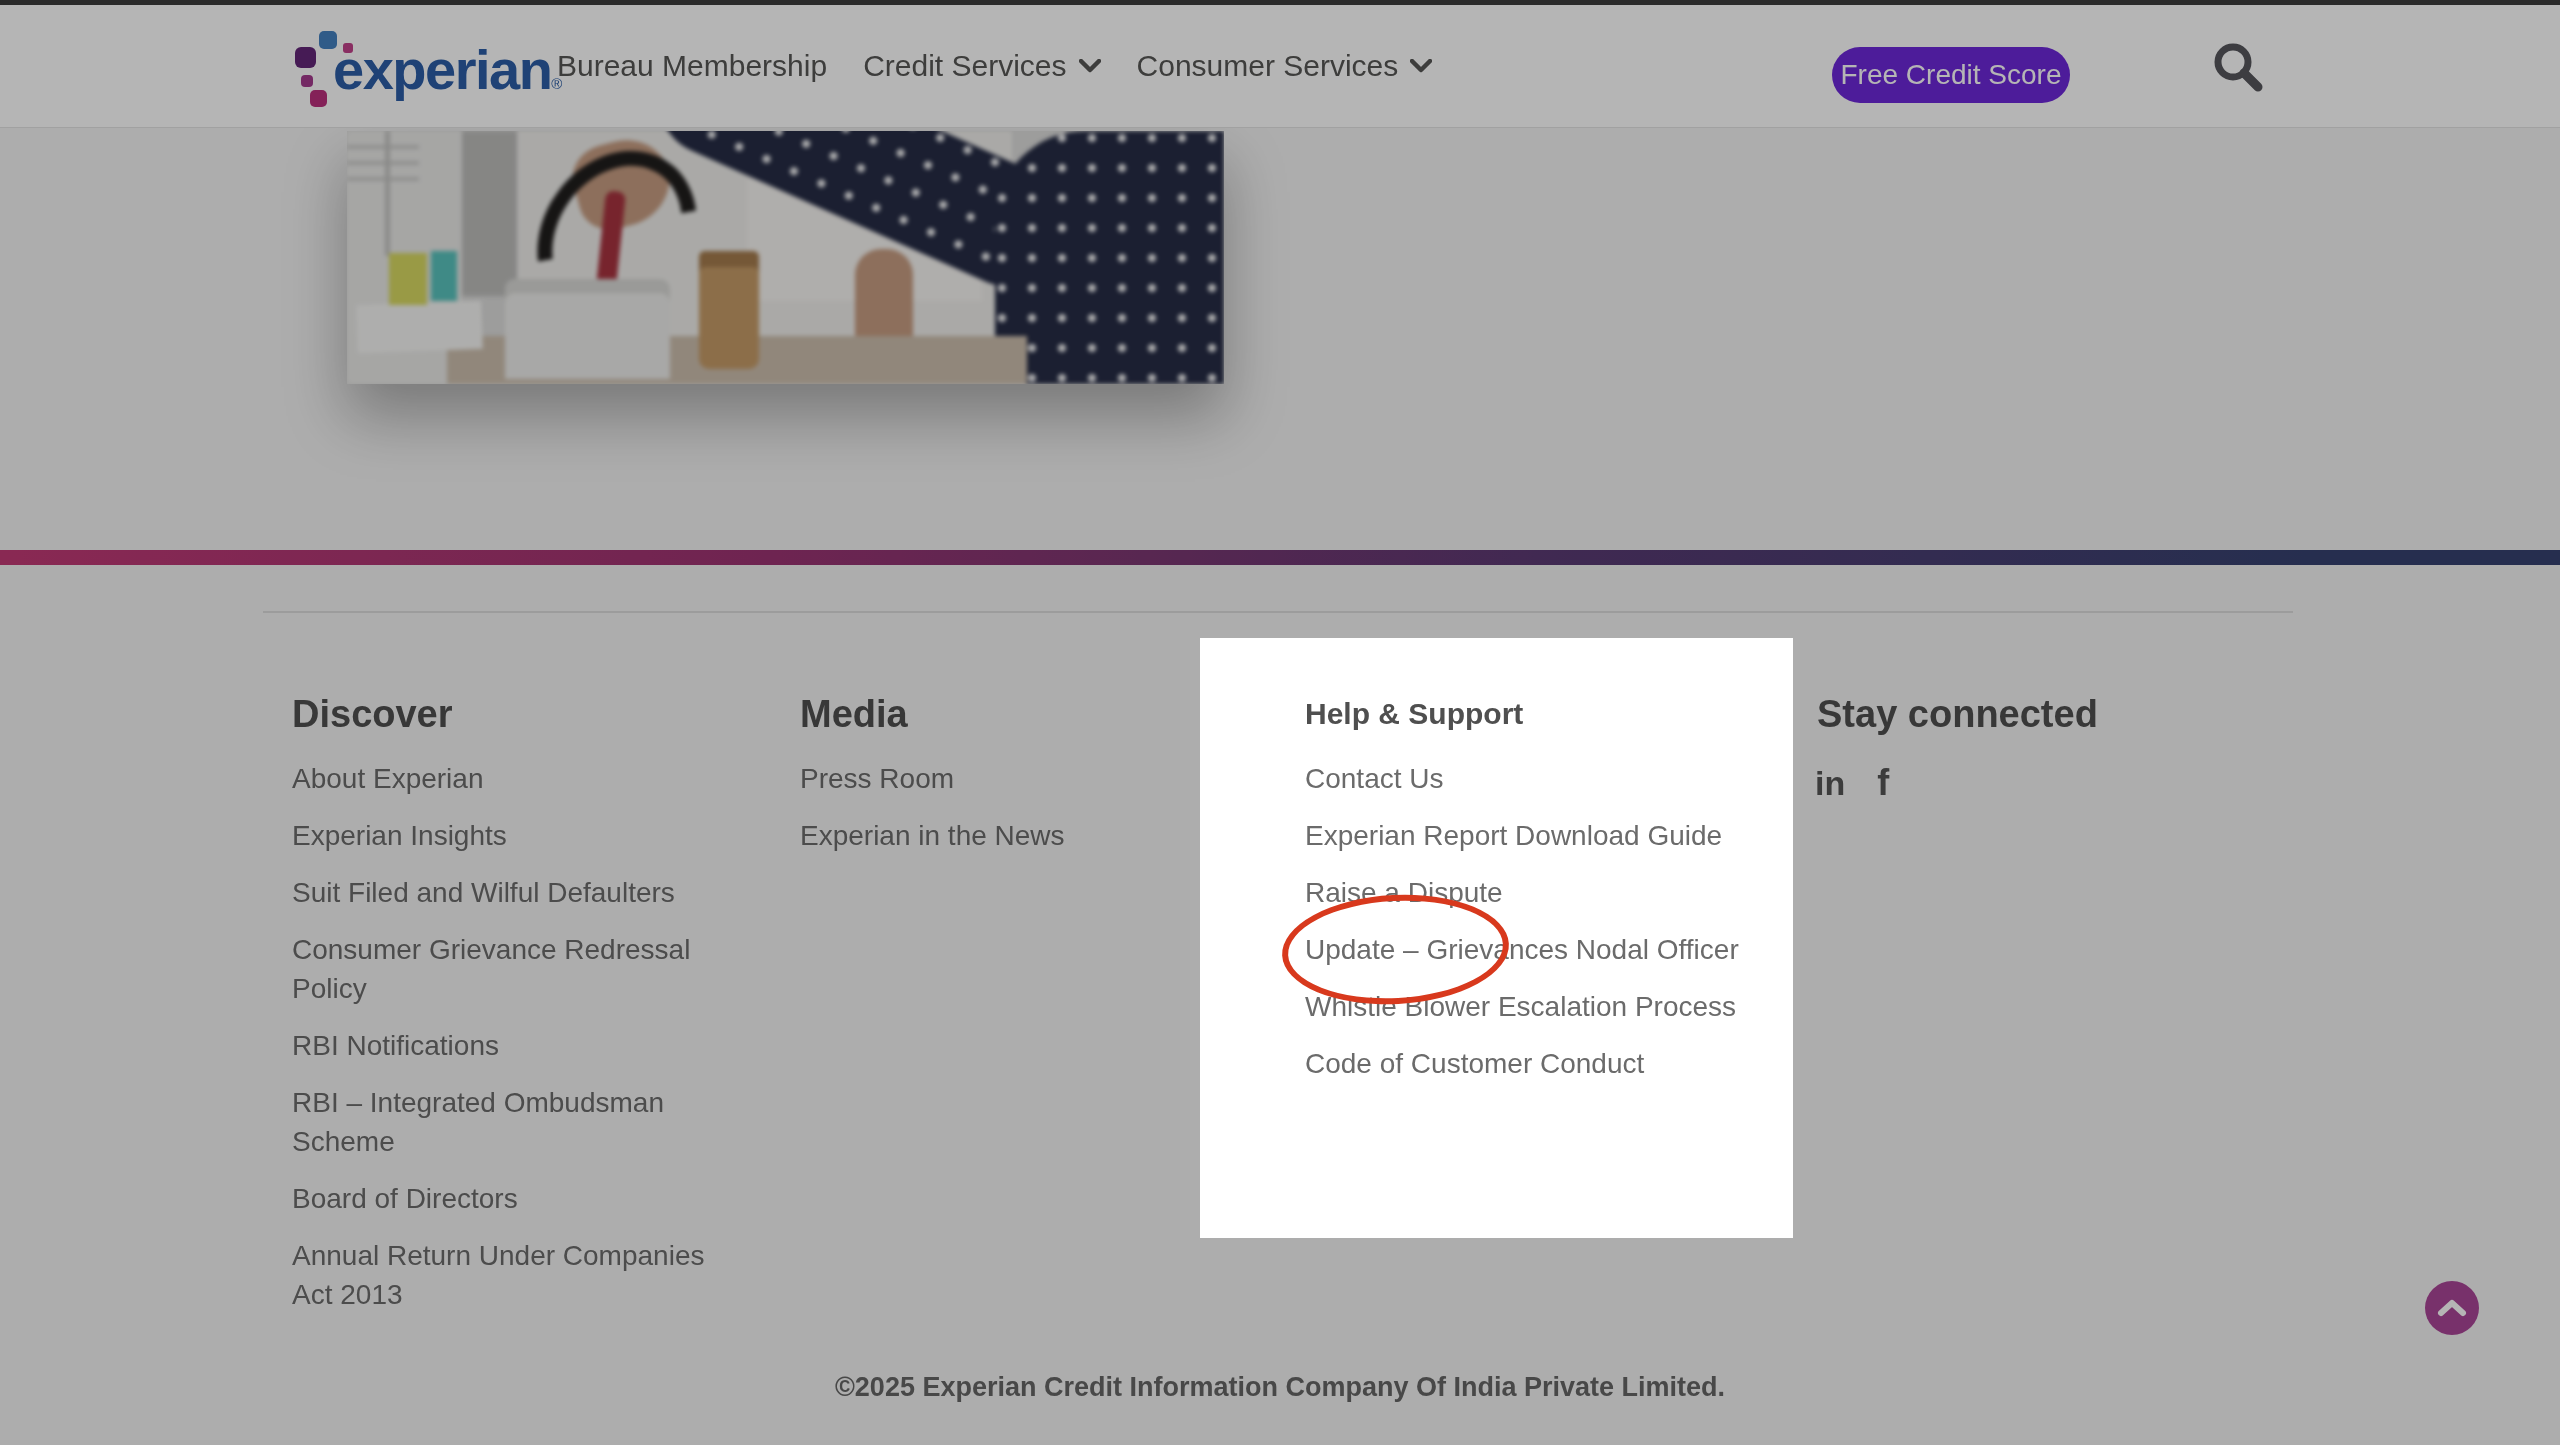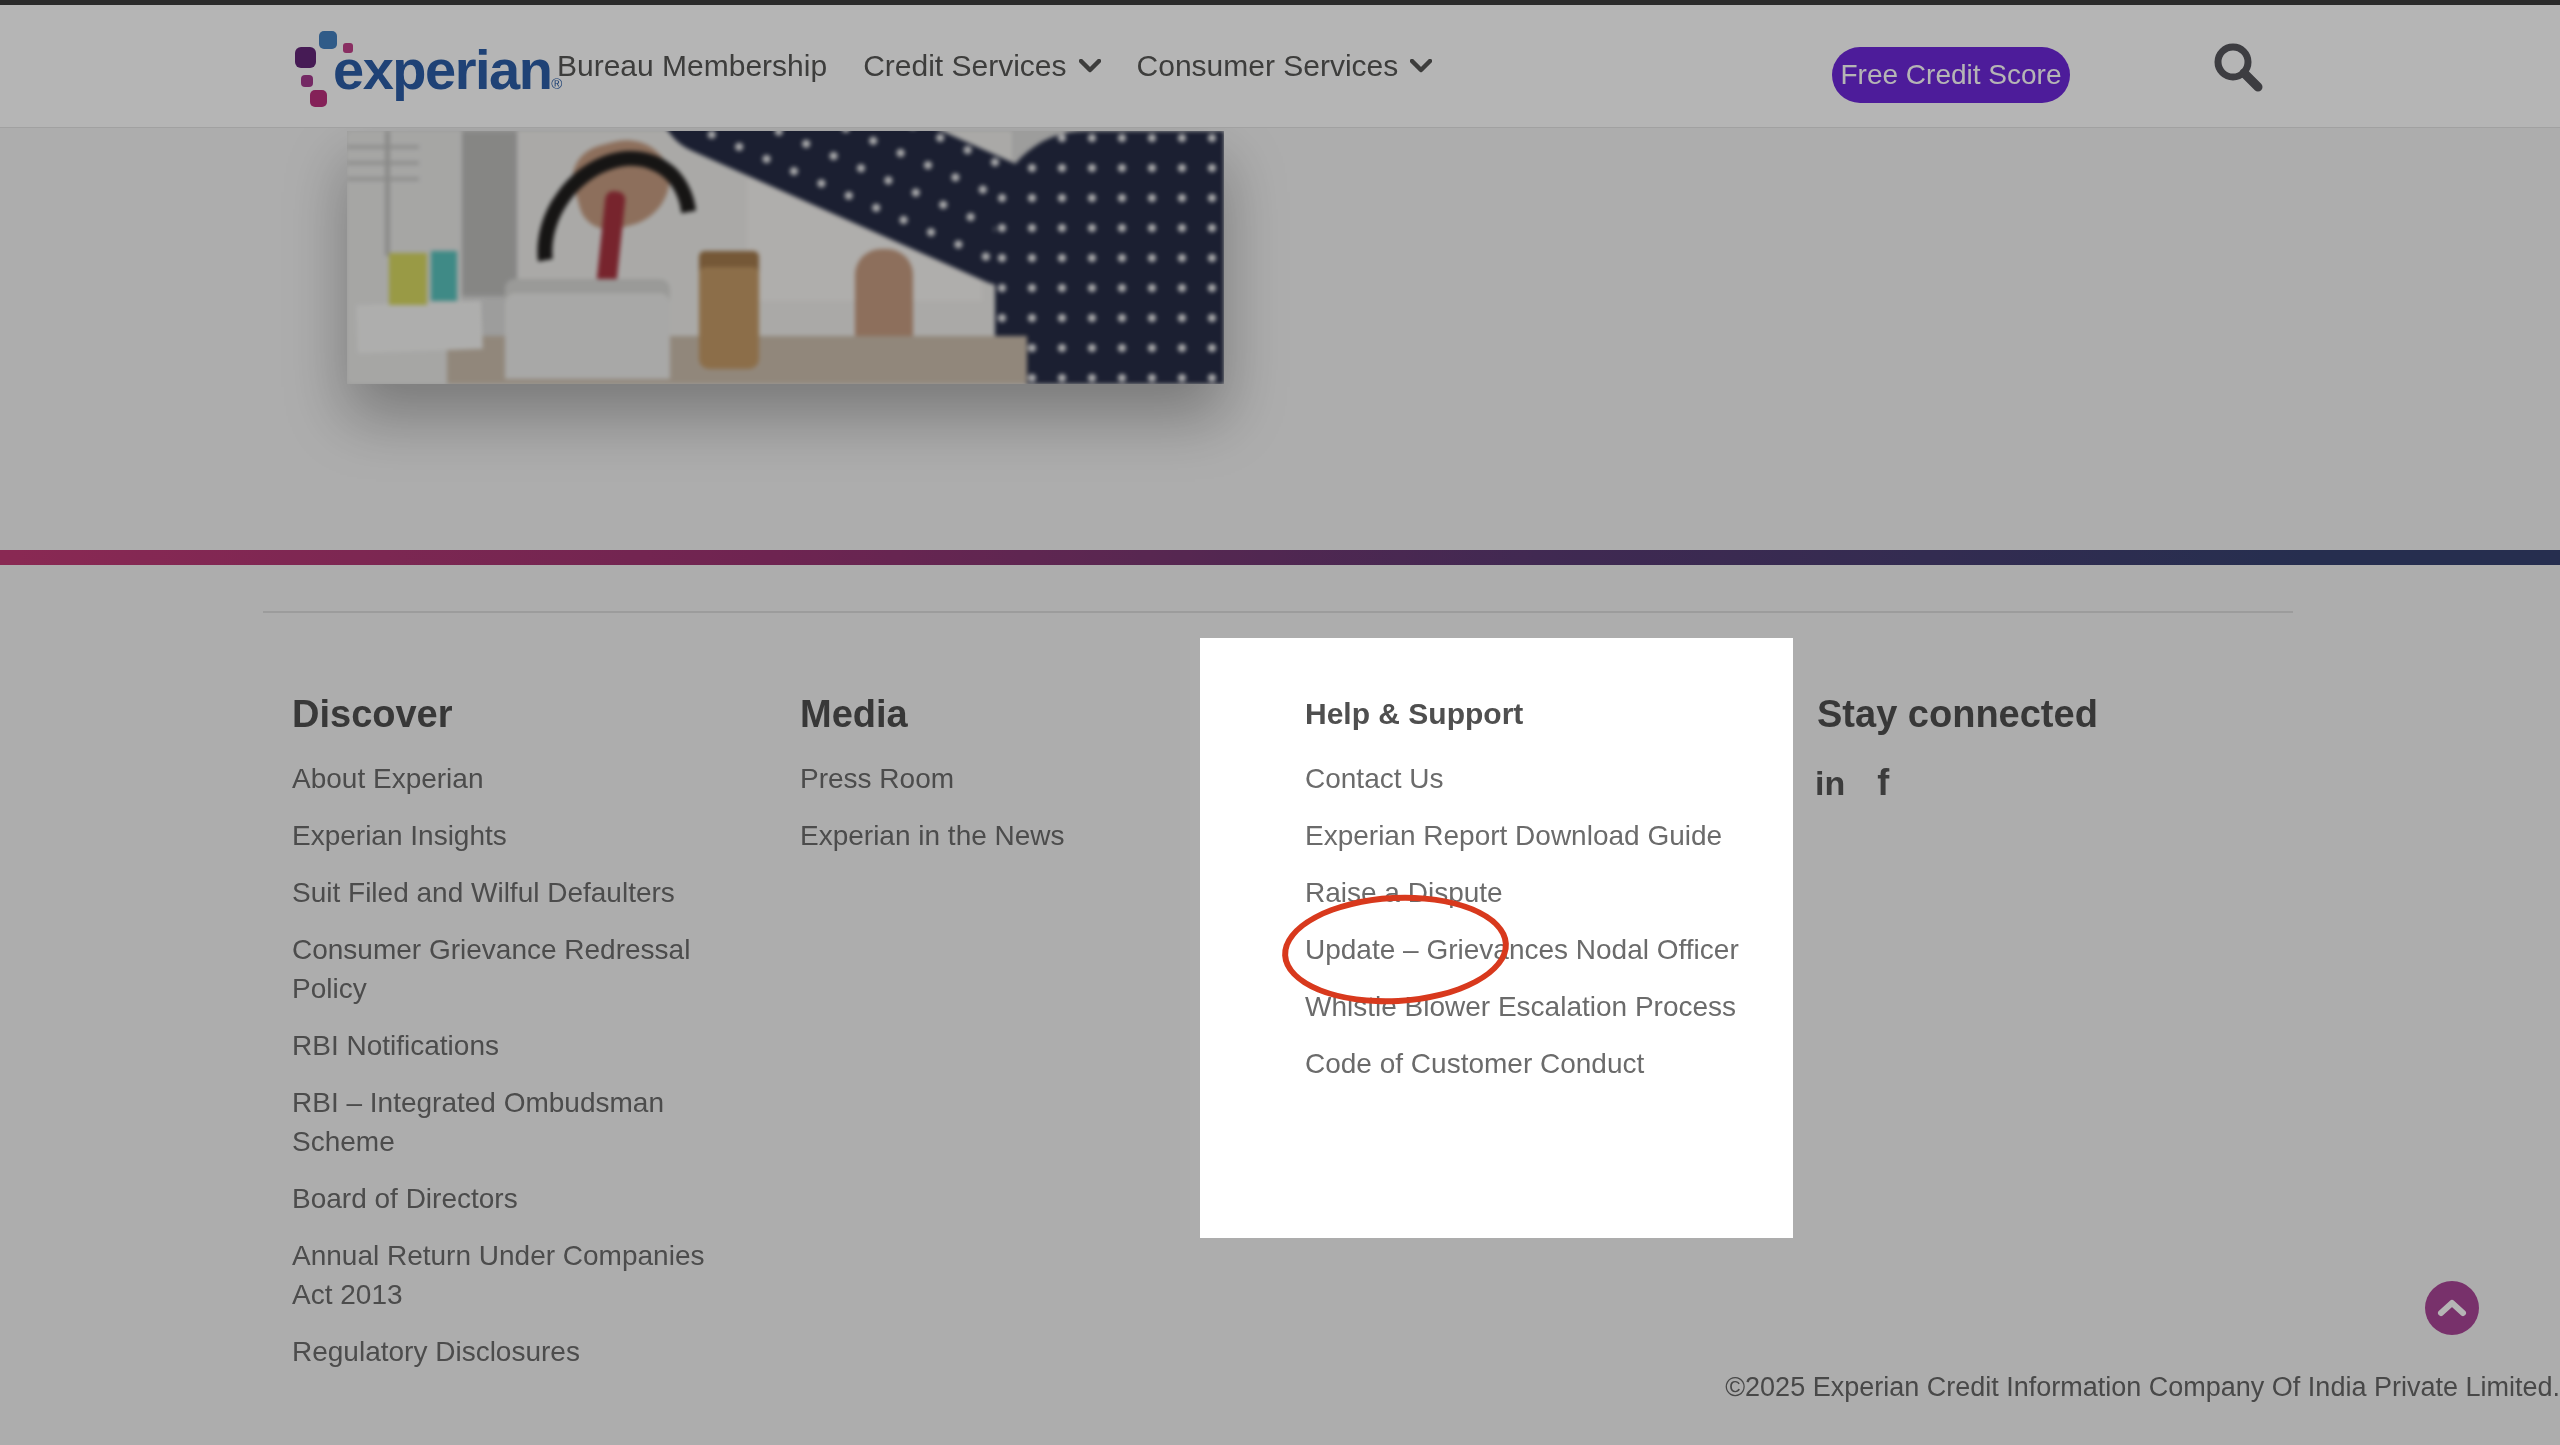--- a/index.html
+++ b/index.html
@@ -46,21 +46,21 @@
   .highlight-box{position:absolute;left:1200px;top:638px;width:593px;height:600px;background:#ffffff;z-index:55;
                  padding:59px 0 0 105px;box-sizing:border-box;}
   .highlight-box h3{margin:0 0 28px 0;font-size:30px;font-weight:700;color:#4f4f4f;line-height:34px;}
   .highlight-box .lnk{width:440px;}
   .red-ellipse{position:absolute;left:82px;top:257px;width:215px;height:97px;border:6px solid #d8391d;
                border-radius:50%;transform:rotate(-3deg);pointer-events:none;}
   .social{position:absolute;left:1815px;top:762px;display:flex;gap:32px;align-items:center;}
   .soc{font-weight:800;color:#555555;cursor:pointer;}
   .soc-in{font-size:34px;}
   .soc-f{font-size:36px;}
-  .copyright{position:absolute;top:1372px;left:0;right:0;text-align:right;font-size:27px;color:#666666;}
+  .copyright{position:absolute;top:1372px;left:0;right:0;text-align:center;font-size:27px;color:#666666;font-weight:bold;}
   
   .scroll-top{position:absolute;left:2425px;top:1281px;width:54px;height:54px;border-radius:50%;background:#aa4597;
               display:flex;align-items:center;justify-content:center;cursor:pointer;z-index:40;border:none;}
   
   .dim-overlay{position:absolute;inset:0;background:rgba(0,0,0,0.29);z-index:50;pointer-events:none;}
 </style>
 </head>
 <body>
 
 <div class="page">
@@ -138,21 +138,20 @@
   <div class="col col-discover">
     <h3>Discover</h3>
     <div class="lnk">About Experian</div>
     <div class="lnk">Experian Insights</div>
     <div class="lnk">Suit Filed and Wilful Defaulters</div>
     <div class="lnk">Consumer Grievance Redressal Policy</div>
     <div class="lnk">RBI Notifications</div>
     <div class="lnk">RBI – Integrated Ombudsman Scheme</div>
     <div class="lnk">Board of Directors</div>
     <div class="lnk" style="width:420px;">Annual Return Under Companies Act 2013</div>
-    <div class="lnk">Regulatory Disclosures</div>
   </div>
 
   <div class="col col-media">
     <h3>Media</h3>
     <div class="lnk">Press Room</div>
     <div class="lnk">Experian in the News</div>
   </div>
 
   <div class="highlight-box">
     <h3>Help &amp; Support</h3>

